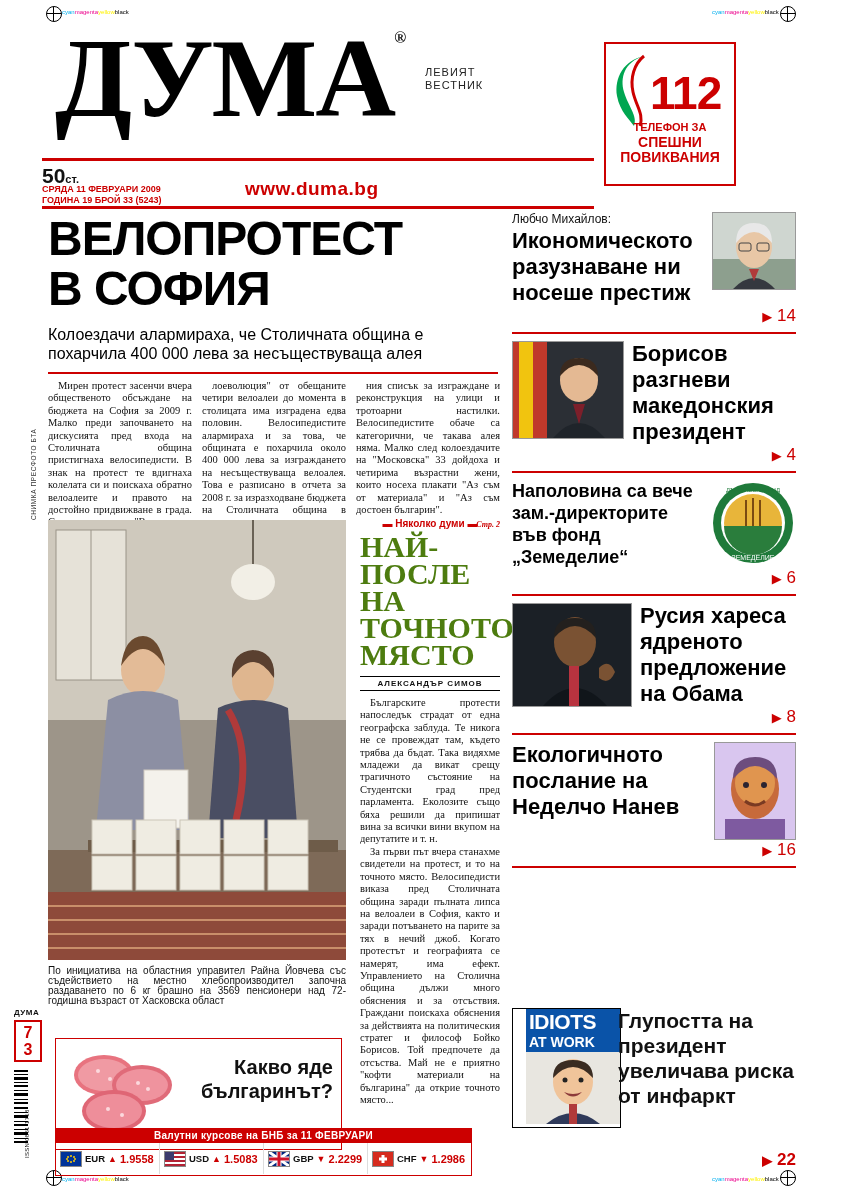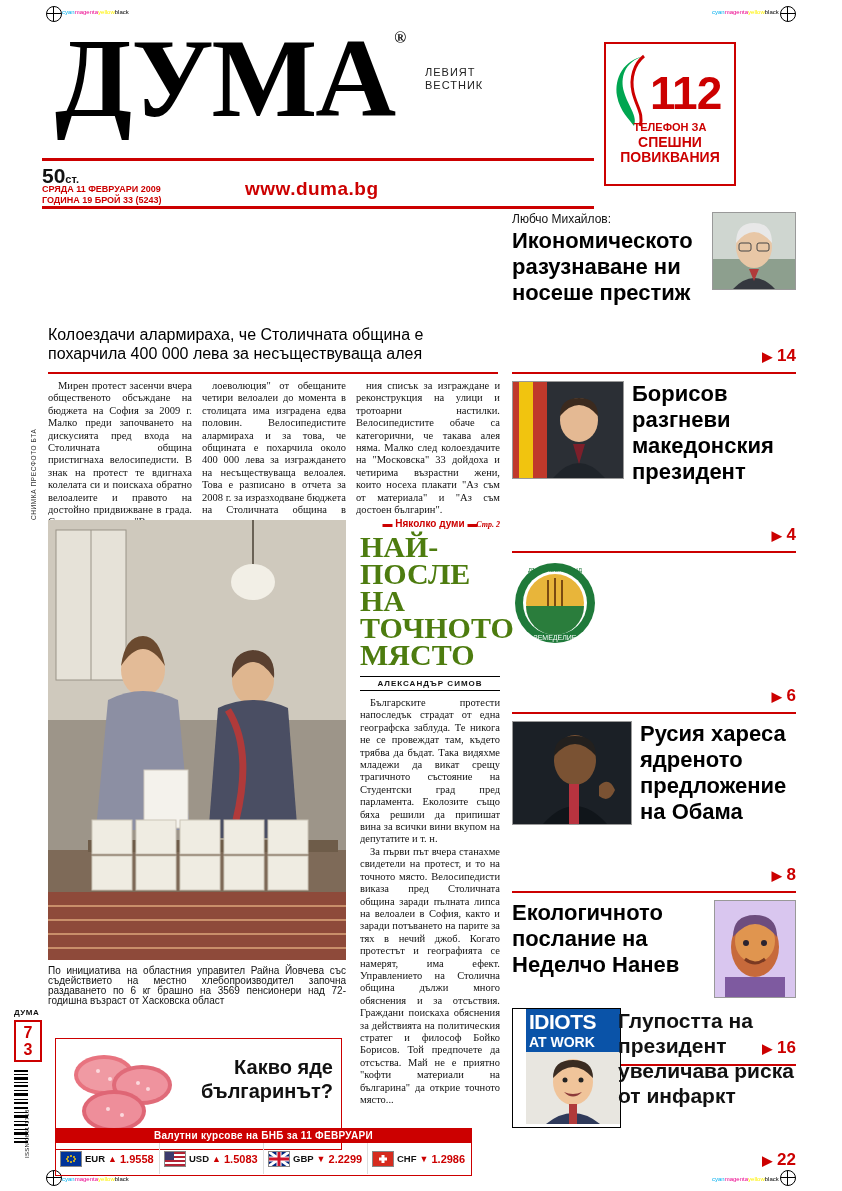--- a/index.html
+++ b/index.html
@@ -87,22 +87,22 @@
   .ed-body{font-size:10.5px;line-height:12.4px;text-align:justify;}
   .ed-body p{margin:0;text-indent:10px;}
 
   
   .rail{position:absolute;left:512px;top:212px;width:284px;}
   .rail-item{position:relative;border-bottom:2px solid #c00;padding-bottom:6px;margin-bottom:7px;}
   .rail-kicker{font-family:"Liberation Sans",sans-serif;font-size:12px;color:#111;margin-bottom:2px;}
   .rail-head{font-family:"Liberation Sans",sans-serif;font-weight:bold;font-size:22px;
     line-height:26px;color:#000;}
   .rail-head.sm{font-size:18px;line-height:22px;}
-  .pagenum{font-family:"Liberation Sans",sans-serif;font-weight:bold;font-size:17px;color:#c00;
-    text-align:right;margin-top:40px;}
+  .pagenum{font-family:"Liberation Sans",sans-serif;font-weight:normal;font-size:17px;color:#c00;
+    text-align:right;}
   .pagenum .tri{color:#c00;font-size:13px;}
   .rail-row{display:flex;gap:8px;}
   .thumb{flex:0 0 auto;border:1px solid #999;}
 
   
   .duma-mini{position:absolute;left:14px;top:1008px;width:36px;
     font-family:"Liberation Sans",sans-serif;}
   .duma-mini .lbl{font-size:8px;font-weight:bold;letter-spacing:.5px;}
   .duma-mini .nums{border:2px solid #c00;width:24px;margin-top:3px;text-align:center;
     color:#c00;font-weight:bold;font-size:16px;line-height:17px;padding:2px 0;}
@@ -193,20 +193,24 @@
       <path d="M30 4 C20 12 16 26 19 40 C22 54 30 62 26 74" fill="none" stroke="#c00" stroke-width="3"></path>
     </svg>
     <div class="num112">112</div>
     <div class="t112">
       <div>ТЕЛЕФОН ЗА</div>
       <div class="l2">СПЕШНИ</div>
       <div class="l2">ПОВИКВАНИЯ</div>
     </div>
   </div>
 
+  <div class="lead-title">
+    <div>ВЕЛОПРОТЕСТ</div>
+    <div>В СОФИЯ</div>
+  </div>
   <div class="lead-sub">Колоездачи алармираха, че Столичната община е похарчила 400 000 лева за несъществуваща алея</div>
   <div class="lead-rule"></div>
 
   <div class="body3">
     <div class="col">
         <p>Мирен протест засенчи вчера общественото обсъждане на бюджета на София за 2009 г. Малко преди започването на дискусията пред входа на Столичната община пристигнаха велосипедисти. В знак на протест те вдигнаха колелата си и поискаха обратно велоалеите и правото на достойно придвижване в града. Според сдружение "Ве-</p>
       </div>
     <div class="col">
         <p>лоеволюция" от обещаните четири велоалеи до момента в столицата има изградена едва половин.
 
@@ -316,20 +320,21 @@
           <path d="M40 96 q26 -30 52 0z" fill="#1f242a"></path>
           <path d="M60 62 l6 20 l6 -20z" fill="#7d1f2a"></path>
         </svg>
         <div class="rail-head" style="flex:1">Борисов разгневи македонския президент</div>
       </div>
       <div class="pagenum"><span class="tri">▶</span> <span>4</span></div>
     </div>
 
     <div class="rail-item">
       <div class="rail-row">
+        <div class="rail-head sm" style="flex:1">Наполовина са вече зам.-директорите във фонд „Земеделие“</div>
         <svg width="86" height="86" viewBox="0 0 86 86">
           <circle cx="43" cy="43" r="40" fill="#1f7a3a"></circle>
           <circle cx="43" cy="43" r="32" fill="#fff"></circle>
           <circle cx="43" cy="43" r="29" fill="#e8b53a"></circle>
           <path d="M14 46 a29 29 0 0 0 58 0z" fill="#2a7d3c"></path>
           <g stroke="#7a4a12" stroke-width="2" fill="none">
             <path d="M36 20 v26"></path>
               <path d="M43 18 v28"></path>
               <path d="M50 20 v26"></path>
           </g>

